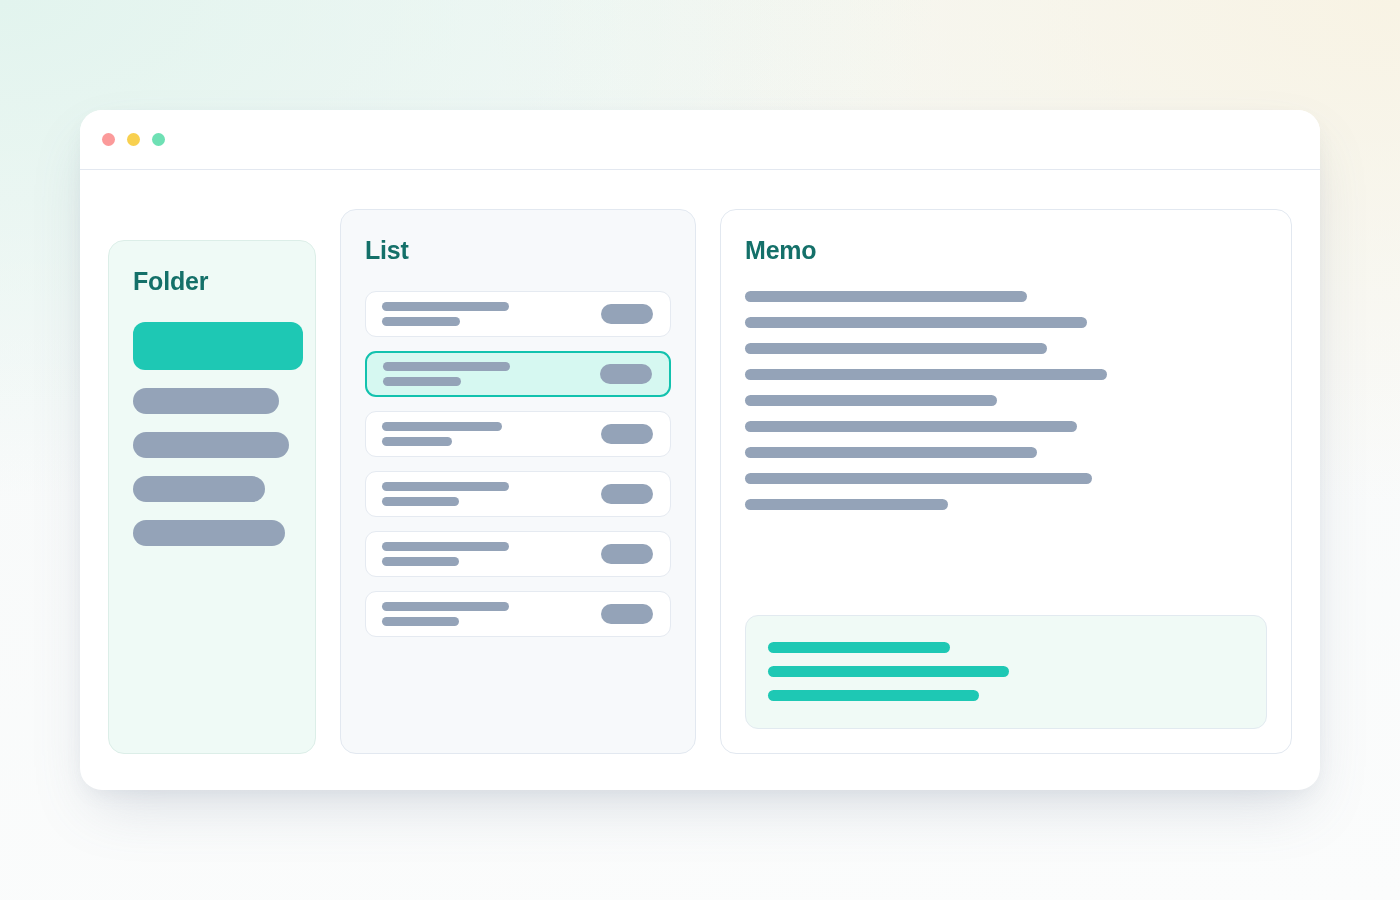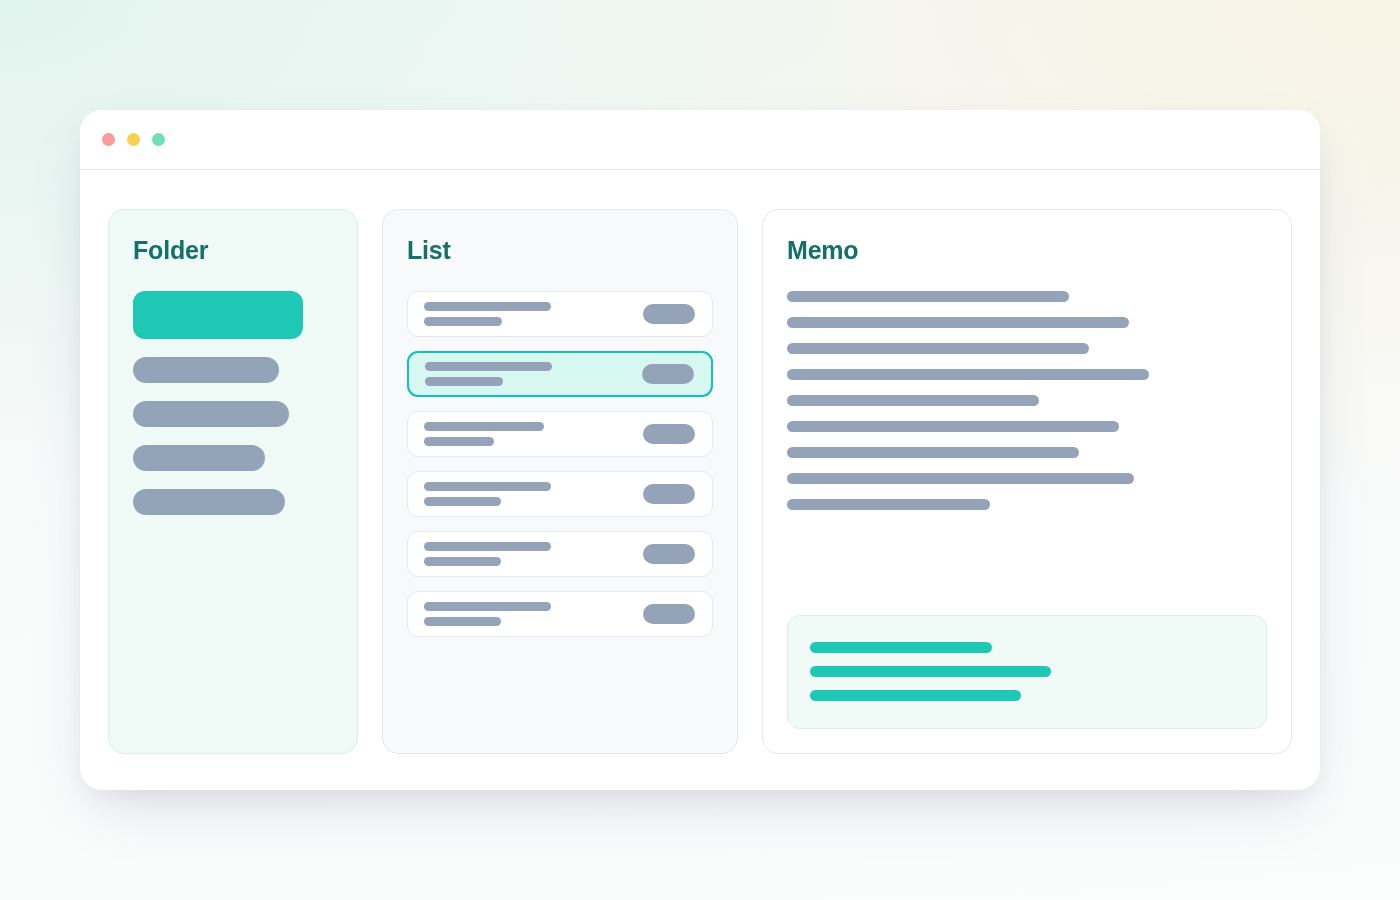--- a/index.html
+++ b/index.html
@@ -58,21 +58,21 @@
     display: flex;
     gap: 24px;
   }
 
   .panel {
     border-radius: 16px;
     border: 1px solid #e2e8f0;
     padding: 26px 24px 24px 24px;
     position: relative;
   }
-  .panel-folder { width: 250px; background: #effaf6; border-color: #dceee8; }
+  .panel-folder { width: 208px; background: #effaf6; border-color: #dceee8; margin-top: 31px; }
   .panel-list   { width: 356px; background: #f7f9fb; }
   .panel-memo   { flex: 1;      background: #ffffff; }
 
   .panel-title {
     font-size: 25px;
     font-weight: 700;
     color: #147069;
     letter-spacing: -0.2px;
     margin-bottom: 26px;
   }

